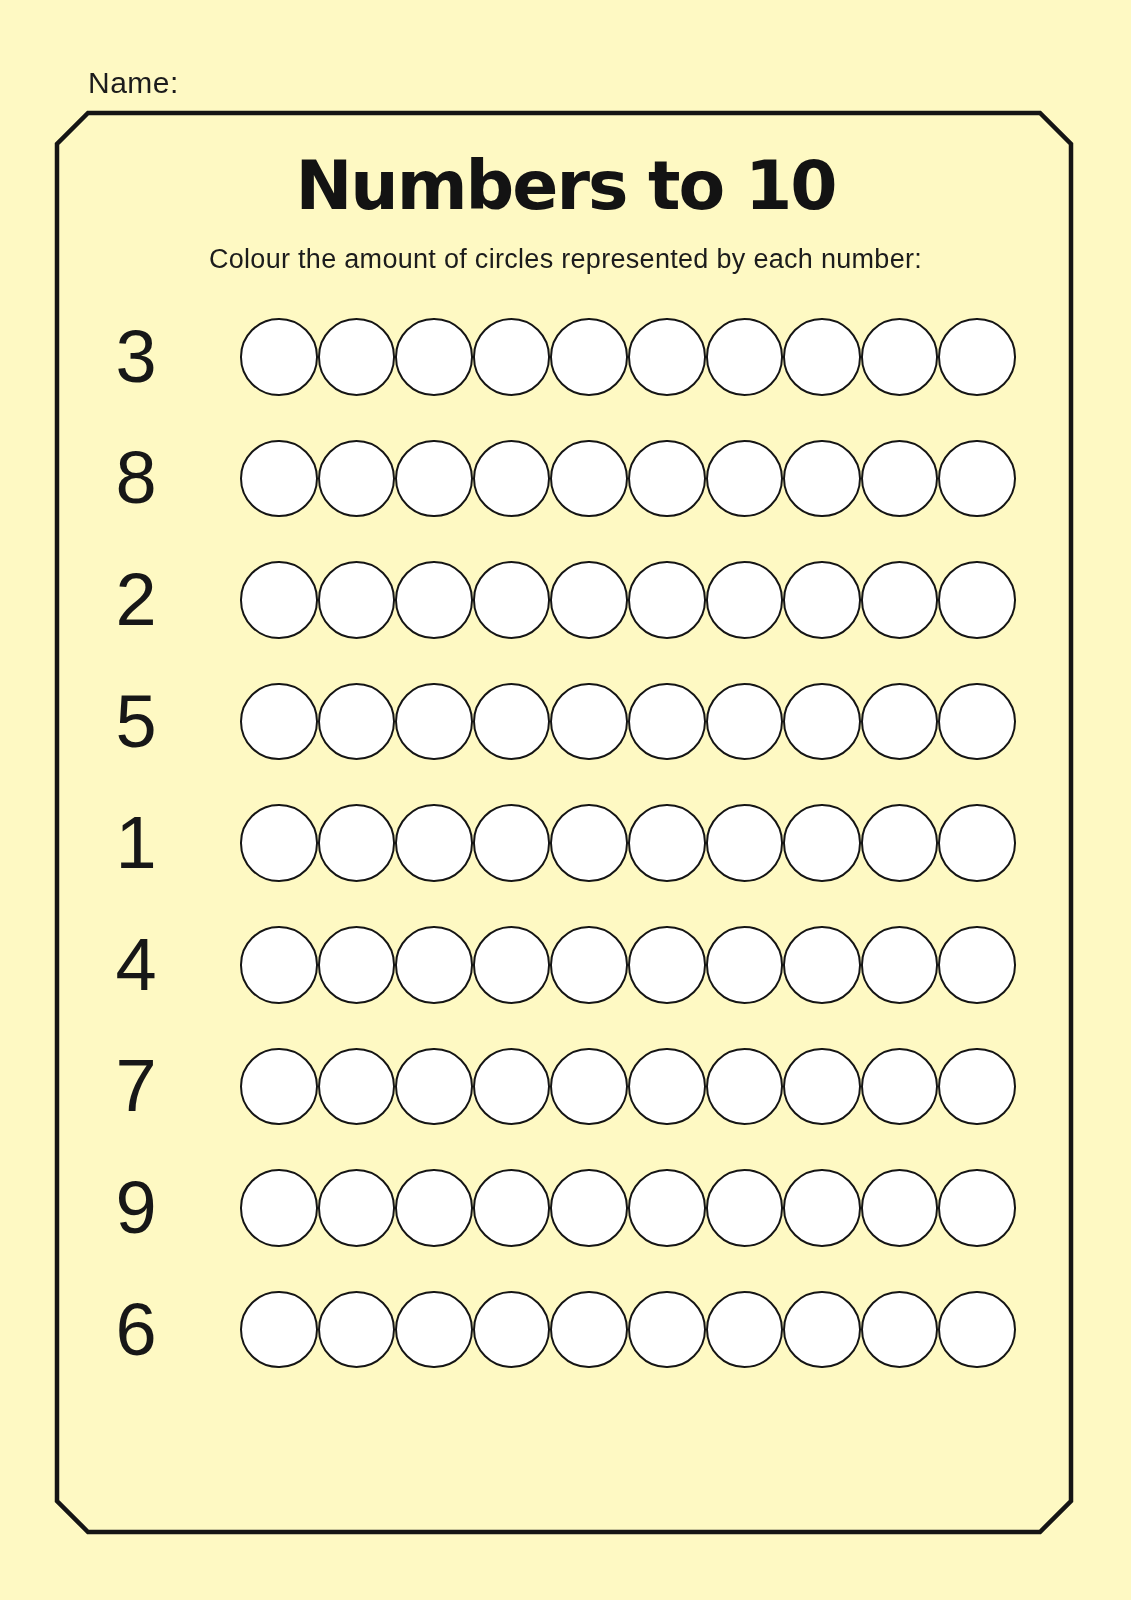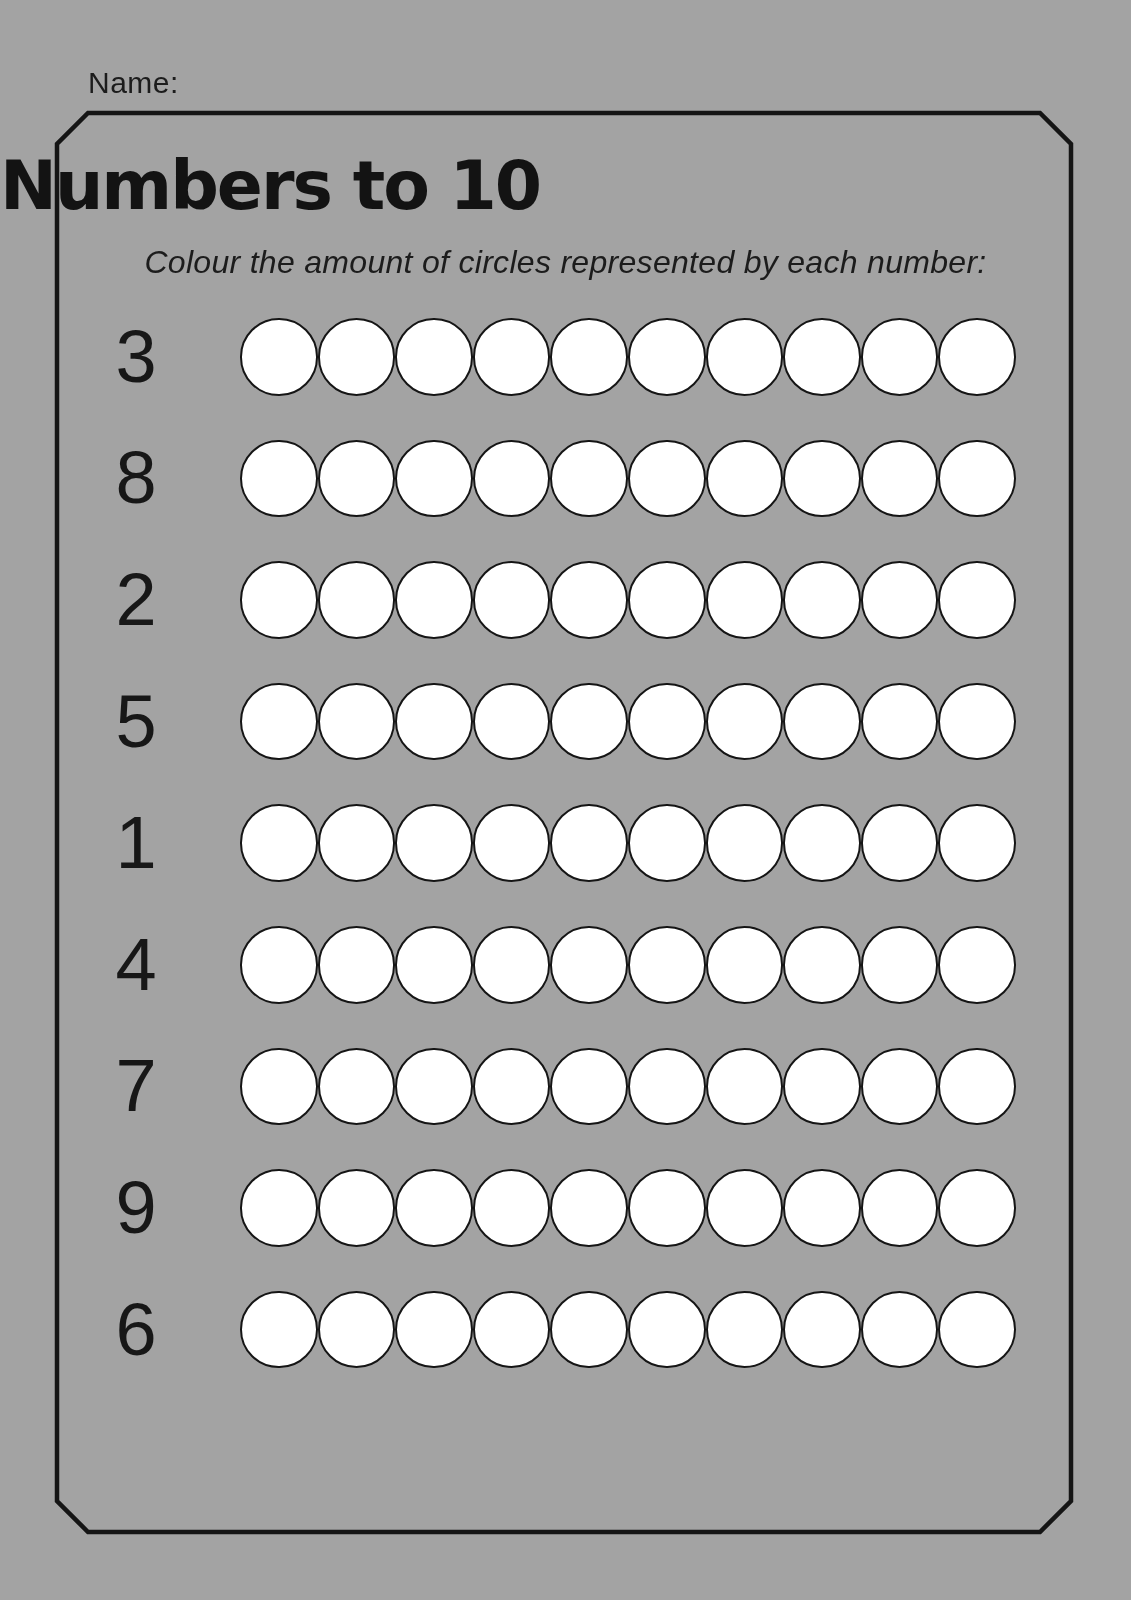--- a/index.html
+++ b/index.html
@@ -1,21 +1,21 @@
 <!DOCTYPE html>
 <html><head>
 <meta charset="utf-8">
 <style>
   * { margin: 0; padding: 0; box-sizing: border-box; }
   html, body { background: #ffffff; }
   .sheet {
     position: relative;
     width: 1131px;
     height: 1600px;
-    background: #a3a3a3;
+    background: #fef9c3;
     font-family: "Liberation Sans", sans-serif;
     color: #161616;
     overflow: hidden;
   }
   .name-label {
     position: absolute;
     left: 88px;
     top: 66px;
     font-size: 30px;
     letter-spacing: 0.5px;
@@ -24,36 +24,35 @@
   .border-svg {
     position: absolute;
     left: 0; top: 0;
     width: 1131px; height: 1600px;
     pointer-events: none;
   }
   .title {
     position: absolute;
     left: 0; right: 0;
     top: 146px;
-    text-align: left;
+    text-align: center;
     font-family: "DejaVu Sans", sans-serif;
     font-weight: bold;
     font-size: 68px;
     letter-spacing: -2px;
     color: #131313;
   }
   .instruction {
     position: absolute;
     left: 0; right: 0;
     top: 244px;
     text-align: center;
-    font-size: 32px;
+    font-size: 27px;
     letter-spacing: 0.3px;
     color: #1c1c1c;
-    font-style: italic;
   }
   .rows {
     position: absolute;
     left: 0;
     top: 296px;
     width: 1131px;
   }
   .row {
     display: flex;
     align-items: center;

